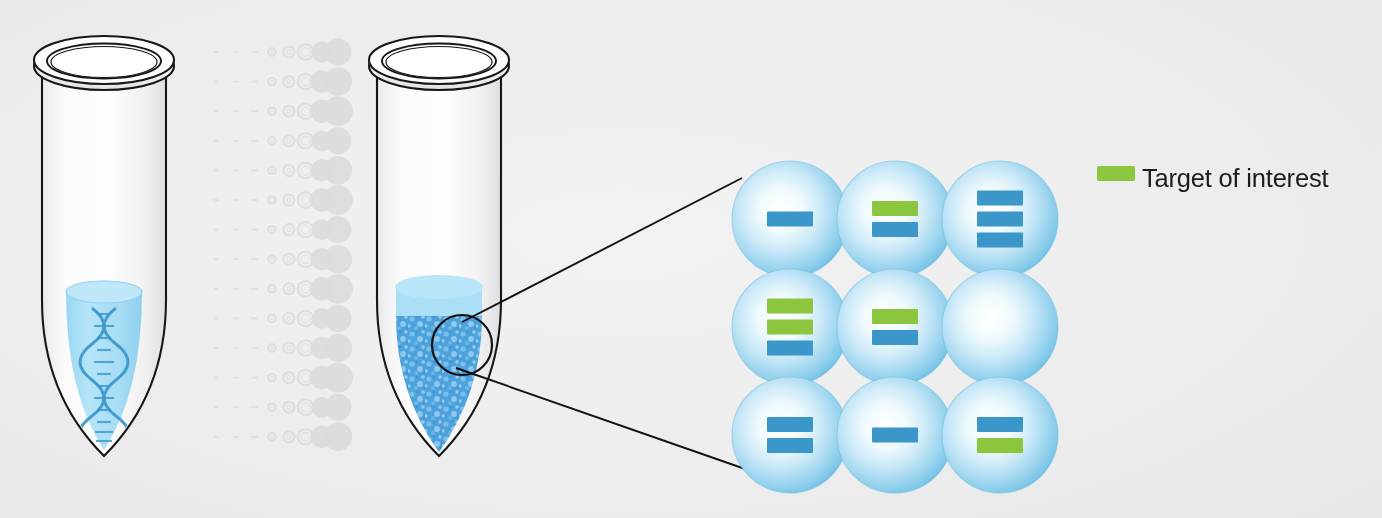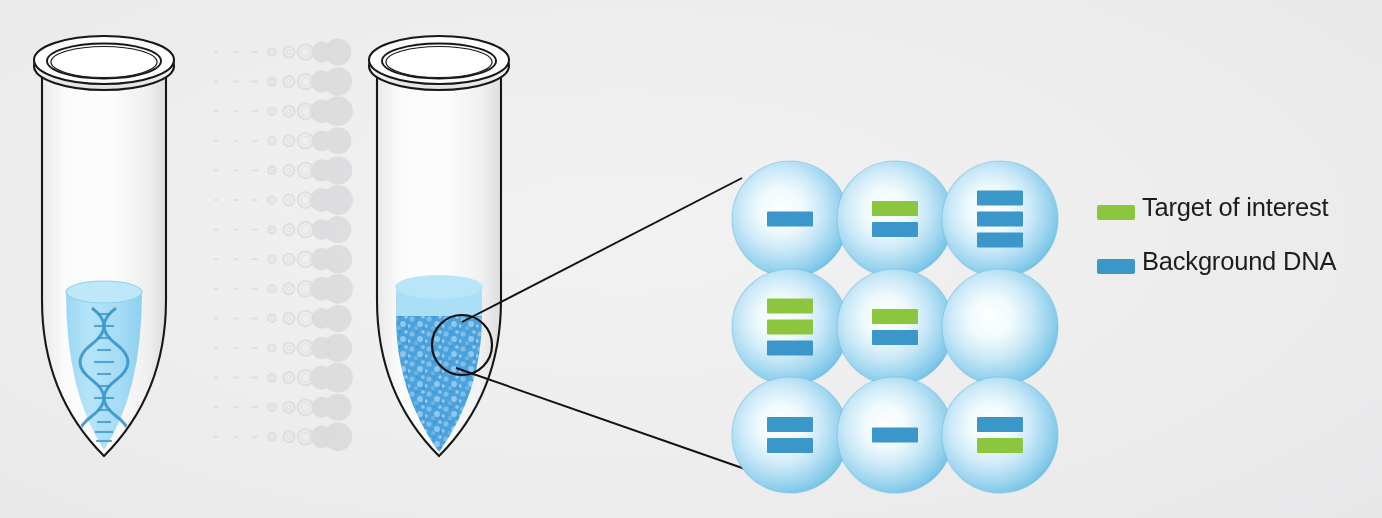--- a/index.html
+++ b/index.html
@@ -20,21 +20,21 @@
 
   
   #legend {
     position: absolute;
     left: 1097px;
     top: 166px;
     width: 280px;
   }
   .legend-row {
     display: flex;
-    align-items: flex-end;
+    align-items: flex-start;
     height: 54px;
   }
   .legend-swatch {
     width: 38px; height: 15px;
     border-radius: 2px;
     flex: 0 0 auto;
     margin-right: 7px;
   }
   .legend-label {
     font-size: 25.5px;
@@ -384,19 +384,15 @@
           <rect x="977" y="438" width="46" height="15" rx="1" fill="#8cc63f"></rect>
         </g>
       </g>
   </svg>
 
   <div id="legend">
     <div class="legend-row">
       <span class="legend-swatch" style="background: rgb(140, 198, 63);"></span>
       <span class="legend-label">Target of interest</span>
     </div>
-    <div class="legend-row">
-      <span class="legend-swatch" style="background: rgb(59, 150, 201);"></span>
-      <span class="legend-label">Background DNA</span>
-    </div>
   </div>
 
 </div>
 
 </body></html>

